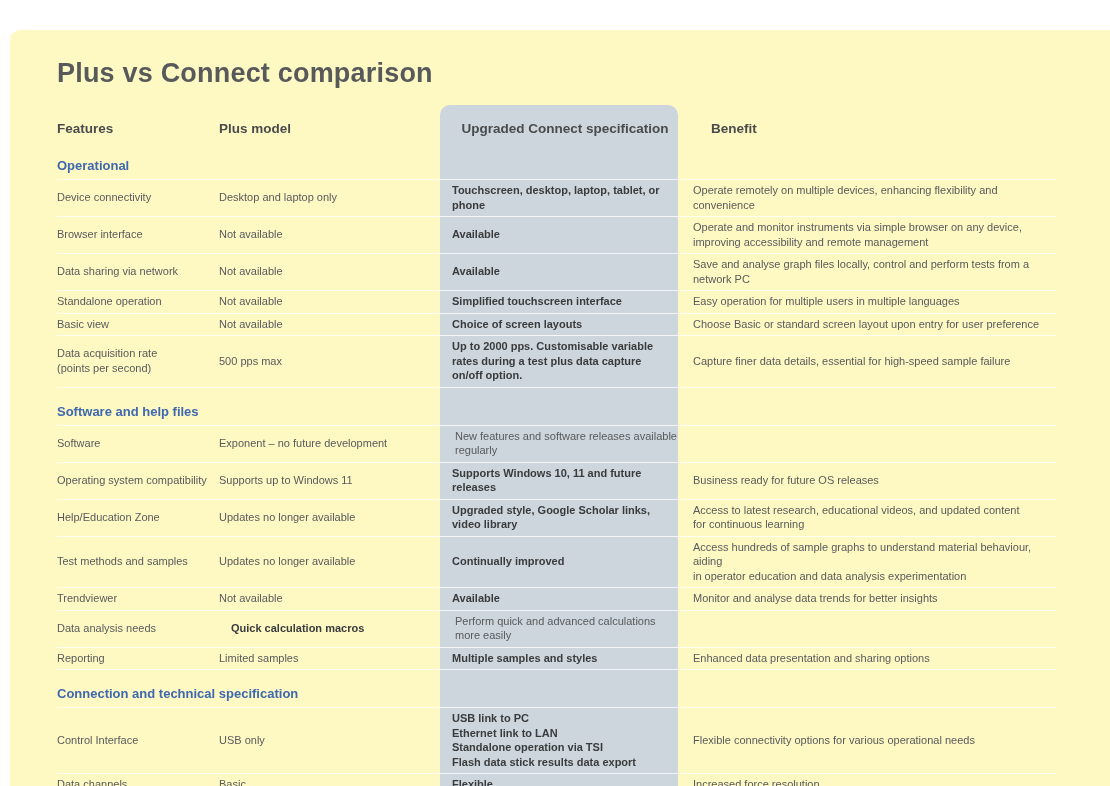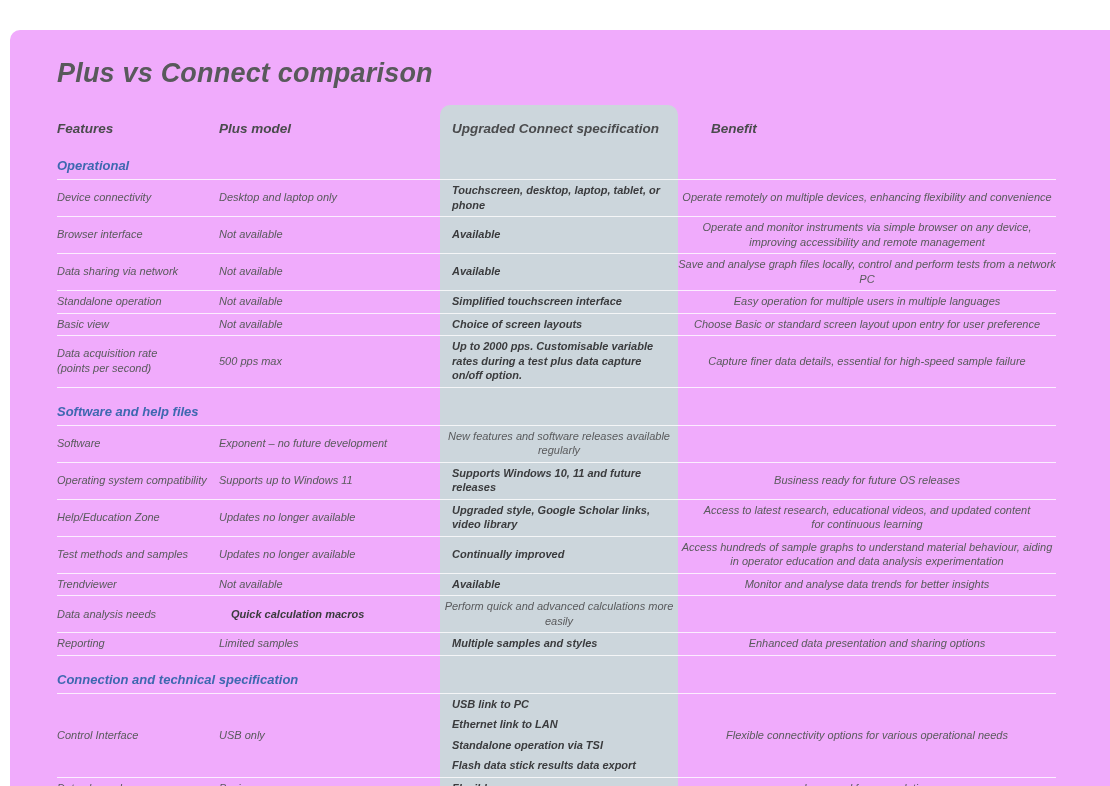--- a/index.html
+++ b/index.html
@@ -6,23 +6,22 @@
   html,body { width:1110px; height:786px; }
   body {
     font-family:"Liberation Sans", sans-serif;
     background:#ffffff;
     position:relative;
     overflow:hidden;
   }
   .panel {
     position:absolute;
     left:10px; top:30px; right:0; bottom:0;
-    background:#f0abfc;
+    background:#fef9c3;
     border-top-left-radius:10px;
-    font-style:italic;
   }
   .page-title {
     font-size:27px;
     font-weight:bold;
     color:#58595b;
     margin:28px 0 0 47px;
     letter-spacing:.2px;
   }
   .table-wrap {
     position:relative;
@@ -44,21 +43,21 @@
     position:relative;
     z-index:1;
     align-items:center;
   }
   .header-row { padding:16px 0 10px; }
   .header-cell {
     font-size:13.5px;
     font-weight:bold;
     color:#4a4b4d;
   }
-  .header-cell.connect { padding-left:12px; }
+  .header-cell.connect { padding-left:12px;text-align:center; }
   .header-cell.benefit { padding-left:33px; }
   .section-title {
     font-size:13px;
     font-weight:bold;
     color:#3e68b0;
     padding:4px 0 6px;
     margin-top:12px;
     border-bottom:1px solid rgba(255,255,255,0.78);
     position:relative;
     z-index:1;
@@ -74,22 +73,22 @@
     color:#595a5c;
     padding:3px 12px 4px 0;
     white-space:pre-line;
   }
   .cell.connect {
     font-weight:bold;
     color:#3a3b3d;
     padding-left:12px;
     padding-right:14px;
   }
-  .cell.benefit { padding-left:0; padding-right:0;text-align:center; }
-  .cell .line + .line { margin-top:6px; }
+  .cell.benefit { padding-left:15px; padding-right:0; }
+  .cell .line + .line { }
 </style>
 </head>
 <body>
 
 <div class="panel">
   <h1 class="page-title">Plus vs Connect comparison</h1>
 
   <div class="table-wrap">
     <div class="backdrop"></div>
 

